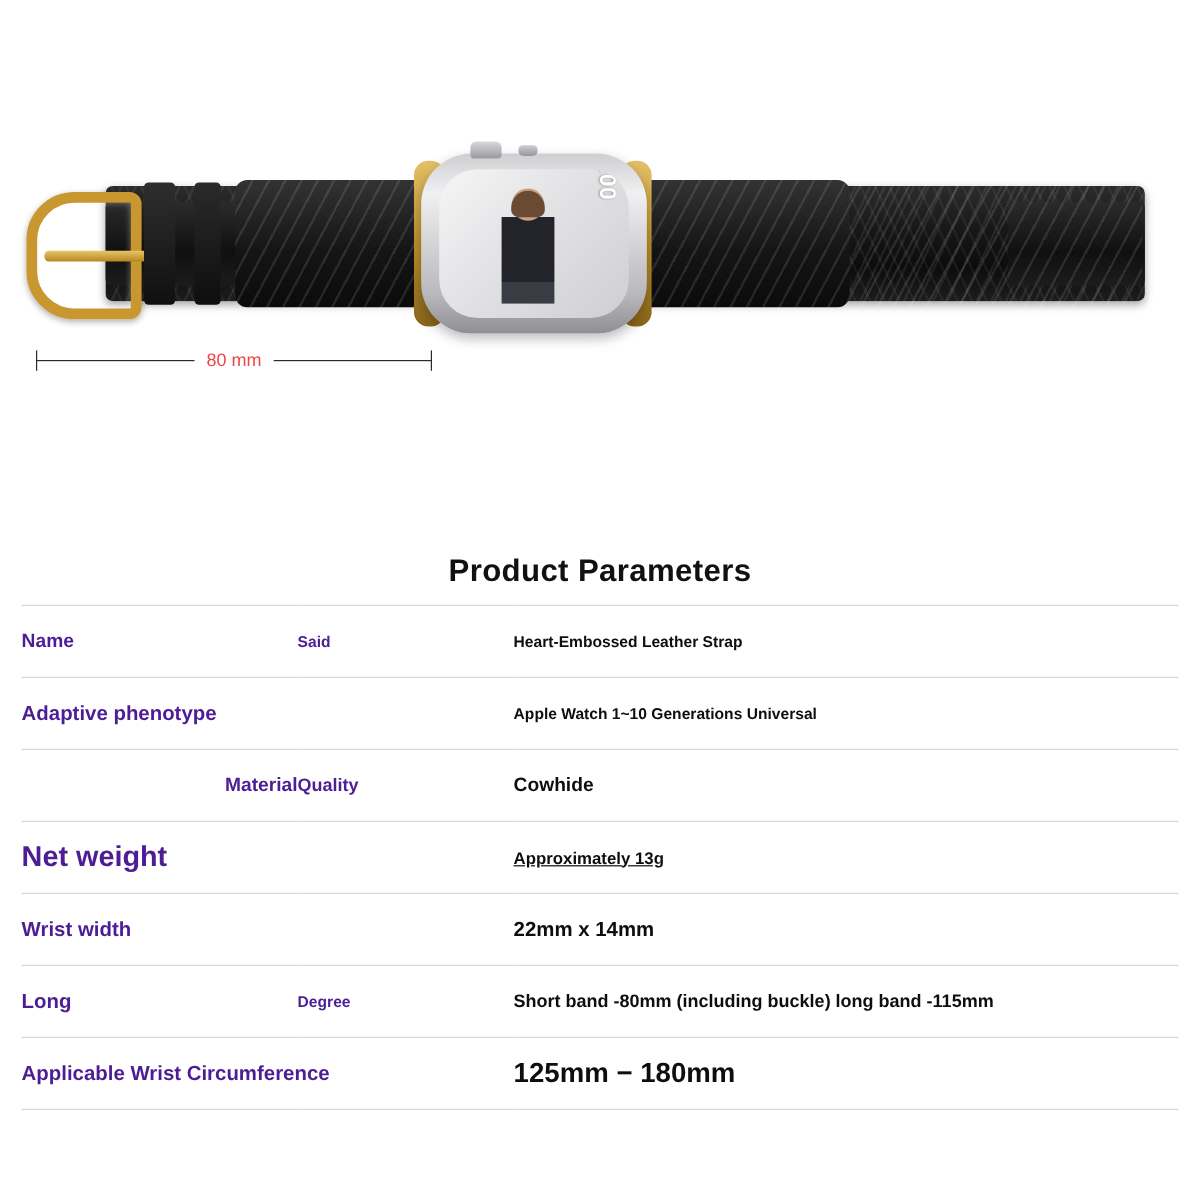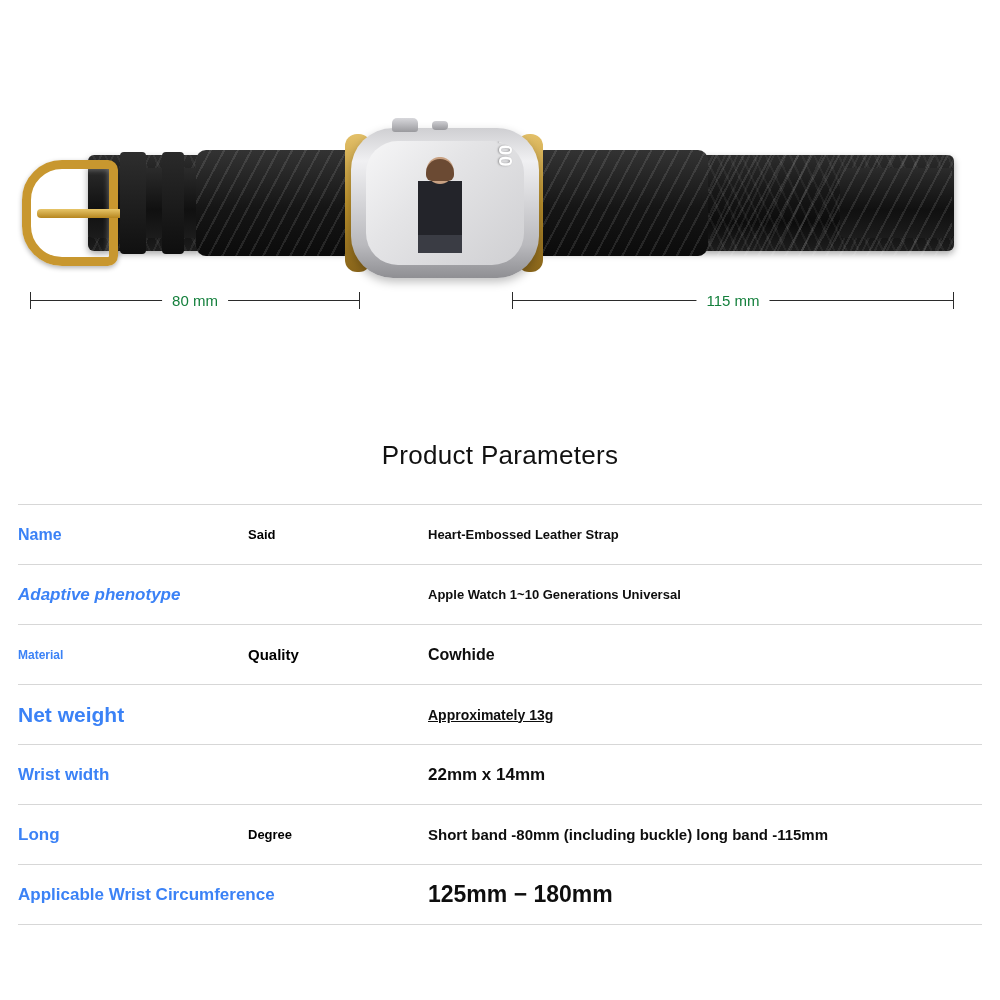--- a/index.html
+++ b/index.html
@@ -241,35 +241,35 @@
   .dim .cap.l { left: 0; }
   .dim .cap.r { right: 0; }
   .dim .label {
     position: absolute;
     top: 0;
     left: 50%;
     transform: translateX(-50%);
     background: #ffffff;
     padding: 0 10px;
     font-size: 15px;
-    color: #15803d;
+    color: #ef4444;
     line-height: 18px;
   }
   #dim-short { left: 30px; top: 292px; width: 330px; }
   #dim-long  { left: 512px; top: 292px; width: 442px; }
 
   
   #params-title {
     position: absolute;
     left: 0;
     right: 0;
-    top: 440px;
+    top: 460px;
     text-align: center;
     font-size: 26px;
-    font-weight: normal;
+    font-weight: bold;
     color: #111;
     letter-spacing: 0.3px;
   }
 
   #params-table {
     position: absolute;
     left: 18px;
     top: 504px;
     width: 964px;
     border-collapse: collapse;
@@ -281,46 +281,46 @@
     border-bottom: 1px solid #d7d7d7;
   }
   #params-table td {
     height: 59px;
     vertical-align: middle;
     padding: 0;
   }
   .cell-label {
     width: 230px;
     font-weight: bold;
-    color: #3b82f6;
+    color: #4c1d95;
   }
   .cell-sub {
     width: 180px;
     font-weight: bold;
-    color: #000000;
+    color: #4c1d95;
   }
   .cell-value {
     text-align: left;
     padding-right: 2px;
     font-weight: bold;
     color: #0e0e0e;
   }
   
   .r0 .cell-label { font-size: 16px; padding-left: 30px; }
   .r0 .cell-sub   { font-size: 13px; padding-left: 20px; }
   .r0 .cell-value { font-size: 13px; }
 
-  .r1 .cell-label { font-size: 17px; padding-left: 32px; font-style: italic; }
+  .r1 .cell-label { font-size: 17px; padding-left: 32px; }
   .r1 .cell-value { font-size: 13px; }
 
-  .r2 .cell-label { font-size: 12px; padding-left: 24px; }
+  .r2 .cell-label { font-size: 16px; padding-left: 24px; text-align: right; }
   .r2 .cell-sub   { font-size: 15px; padding-left: 28px; }
   .r2 .cell-value { font-size: 16px; }
 
-  .r3 .cell-label { font-size: 21px; padding-left: 96px; }
+  .r3 .cell-label { font-size: 24px; padding-left: 96px; }
   .r3 .cell-value { font-size: 14px; text-decoration: underline; }
 
   .r4 .cell-label { font-size: 17px; padding-left: 96px; }
   .r4 .cell-value { font-size: 17px; }
 
   .r5 .cell-label { font-size: 17px; padding-left: 28px; }
   .r5 .cell-sub   { font-size: 13px; padding-left: 24px; }
   .r5 .cell-value { font-size: 15px; }
 
   .r6 .cell-label { font-size: 17px; padding-left: 20px; white-space: nowrap; }
@@ -355,26 +355,20 @@
     <div class="watch-time">12:00</div>
   </div>
 
   <div class="dim" id="dim-short">
     <div class="line"></div>
     <div class="cap l"></div>
     <div class="cap r"></div>
     <div class="label">80 mm</div>
   </div>
 
-  <div class="dim" id="dim-long">
-    <div class="line"></div>
-    <div class="cap l"></div>
-    <div class="cap r"></div>
-    <div class="label">115 mm</div>
-  </div>
 </div>
 
 <div id="params-title">Product Parameters</div>
 
 <table id="params-table">
   <tbody>
     <tr class="r0">
       <td class="cell-label">Name</td>
       <td class="cell-sub">Said</td>
       <td class="cell-value">Heart-Embossed Leather Strap</td>

